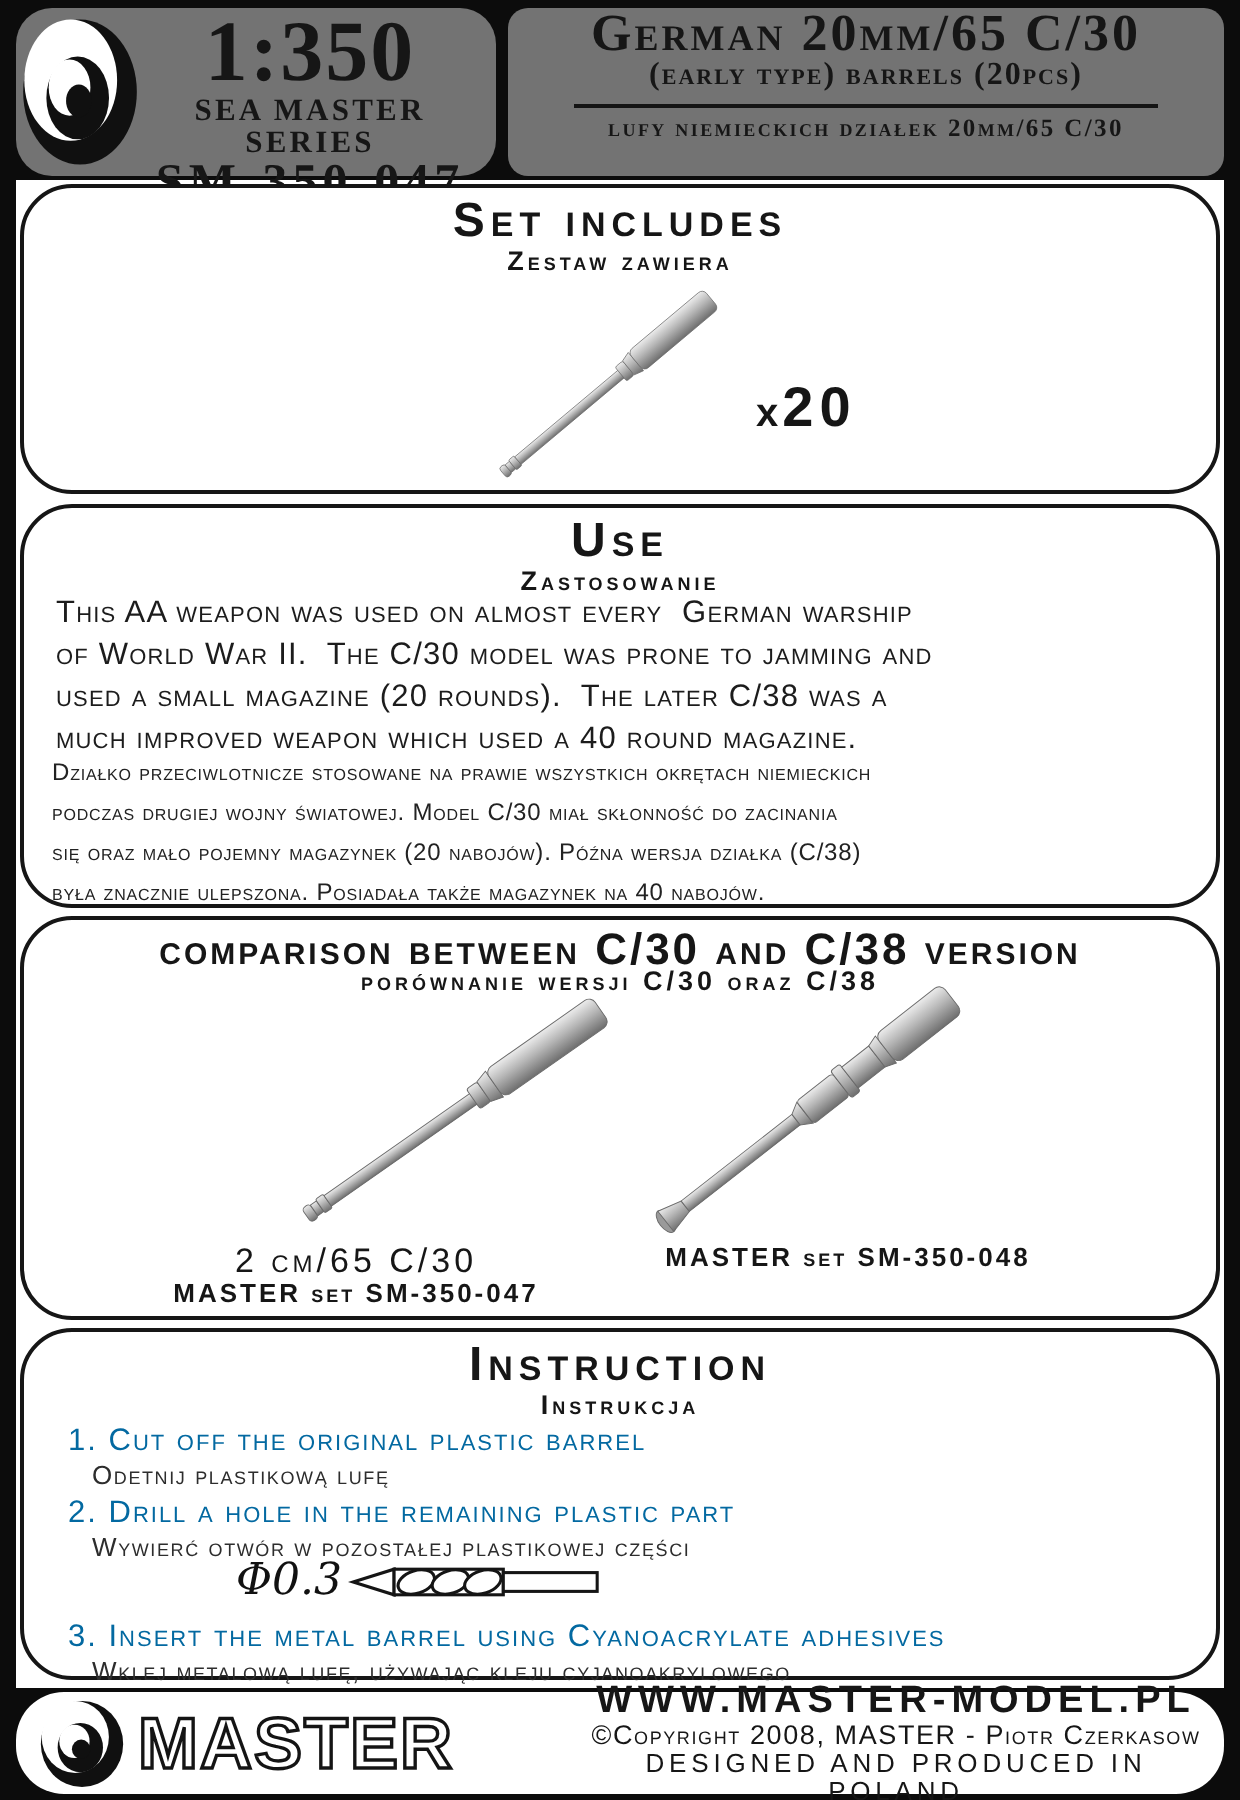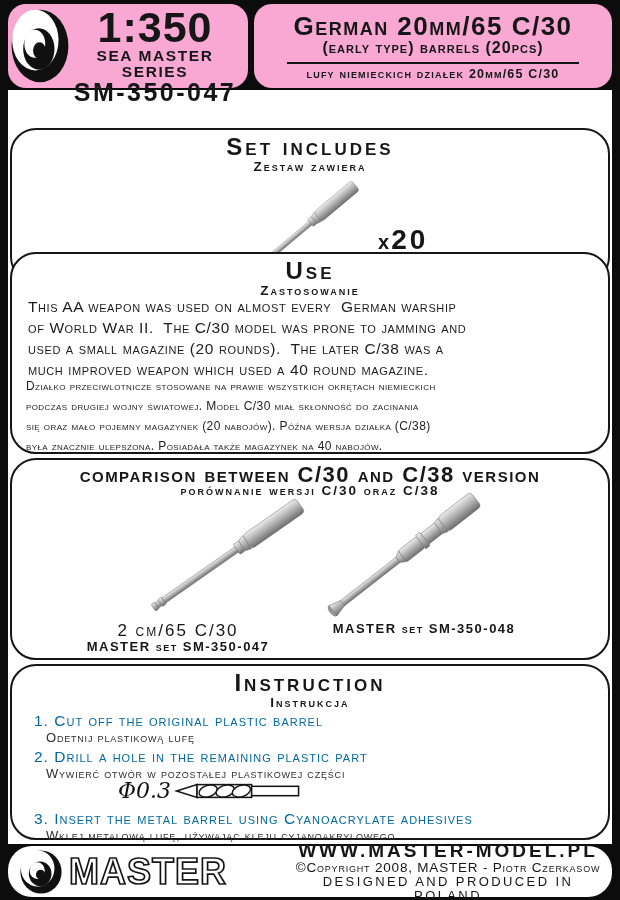--- a/index.html
+++ b/index.html
@@ -4,37 +4,37 @@
 <style>
   html,body{margin:0;padding:0;background:#444;}
   .page{
     position:relative;width:620px;height:900px;background:#0c0c0c;
     font-family:"Liberation Sans",sans-serif;color:#161616;overflow:hidden;
     margin:0 auto;
   }
   .paper-strip{position:absolute;left:8px;top:90px;width:604px;height:754px;background:#ffffff;}
 
   
-  .hbox{position:absolute;background:#f9a8d4;border-radius:18px;}
+  .hbox{position:absolute;background:#737373;border-radius:18px;font-family:Liberation Serif, serif;}
   .hbox-left{left:8px;top:4px;width:240px;height:84px;}
-  .hbox-right{left:254px;top:4px;width:358px;height:84px;text-align:center;padding-top:10px;box-sizing:border-box;}
+  .hbox-right{left:254px;top:4px;width:358px;height:84px;text-align:center;box-sizing:border-box;border-radius:10px;}
   .logo-h{position:absolute;left:3px;top:5px;width:58px;height:74px;}
   .brandcol{position:absolute;left:58px;top:2px;width:178px;text-align:center;}
   .scale{font-size:43px;line-height:42px;font-weight:700;letter-spacing:1px;}
   .series{font-size:15.5px;line-height:16px;font-weight:700;letter-spacing:1.6px;}
   .setno{font-size:25px;line-height:24px;font-weight:700;letter-spacing:2.5px;}
   .rtitle{font-variant:small-caps;font-weight:700;font-size:26px;line-height:25px;letter-spacing:1.5px;}
   .rsub{font-variant:small-caps;font-weight:700;font-size:16px;line-height:17px;letter-spacing:1px;}
   .hsep{width:292px;border-top:2px solid #141414;margin:6px auto 4px;}
   .rsubpl{font-variant:small-caps;font-weight:700;font-size:12.5px;line-height:13px;letter-spacing:1.2px;}
 
   
   .panel{position:absolute;left:10px;width:600px;background:#fff;
          border:2.5px solid #161616;border-radius:26px;box-sizing:border-box;}
-  .p1{top:92px;height:155px;margin-top:36px;}
+  .p1{top:92px;height:155px;}
   .p2{top:252px;height:202px;}
   .p3{top:458px;height:202px;}
   .p4{top:664px;height:176px;}
   .ph{text-align:center;font-variant:small-caps;font-weight:700;font-size:24px;line-height:26px;letter-spacing:3px;margin:4px 0 0;}
   .psub{text-align:center;font-variant:small-caps;font-weight:700;font-size:13.5px;line-height:14px;letter-spacing:2px;margin:0;}
   .ph-sm{text-align:center;font-variant:small-caps;font-weight:700;font-size:22px;line-height:18px;letter-spacing:1.5px;margin:6px 0 0;}
 
   .txt-en{position:absolute;left:16px;top:42px;width:578px;font-variant:small-caps;
           font-size:15.5px;line-height:21px;letter-spacing:0.6px;white-space:pre-wrap;color:#1c1c1c;}
   .txt-pl{position:absolute;left:14px;top:122px;width:584px;font-variant:small-caps;

